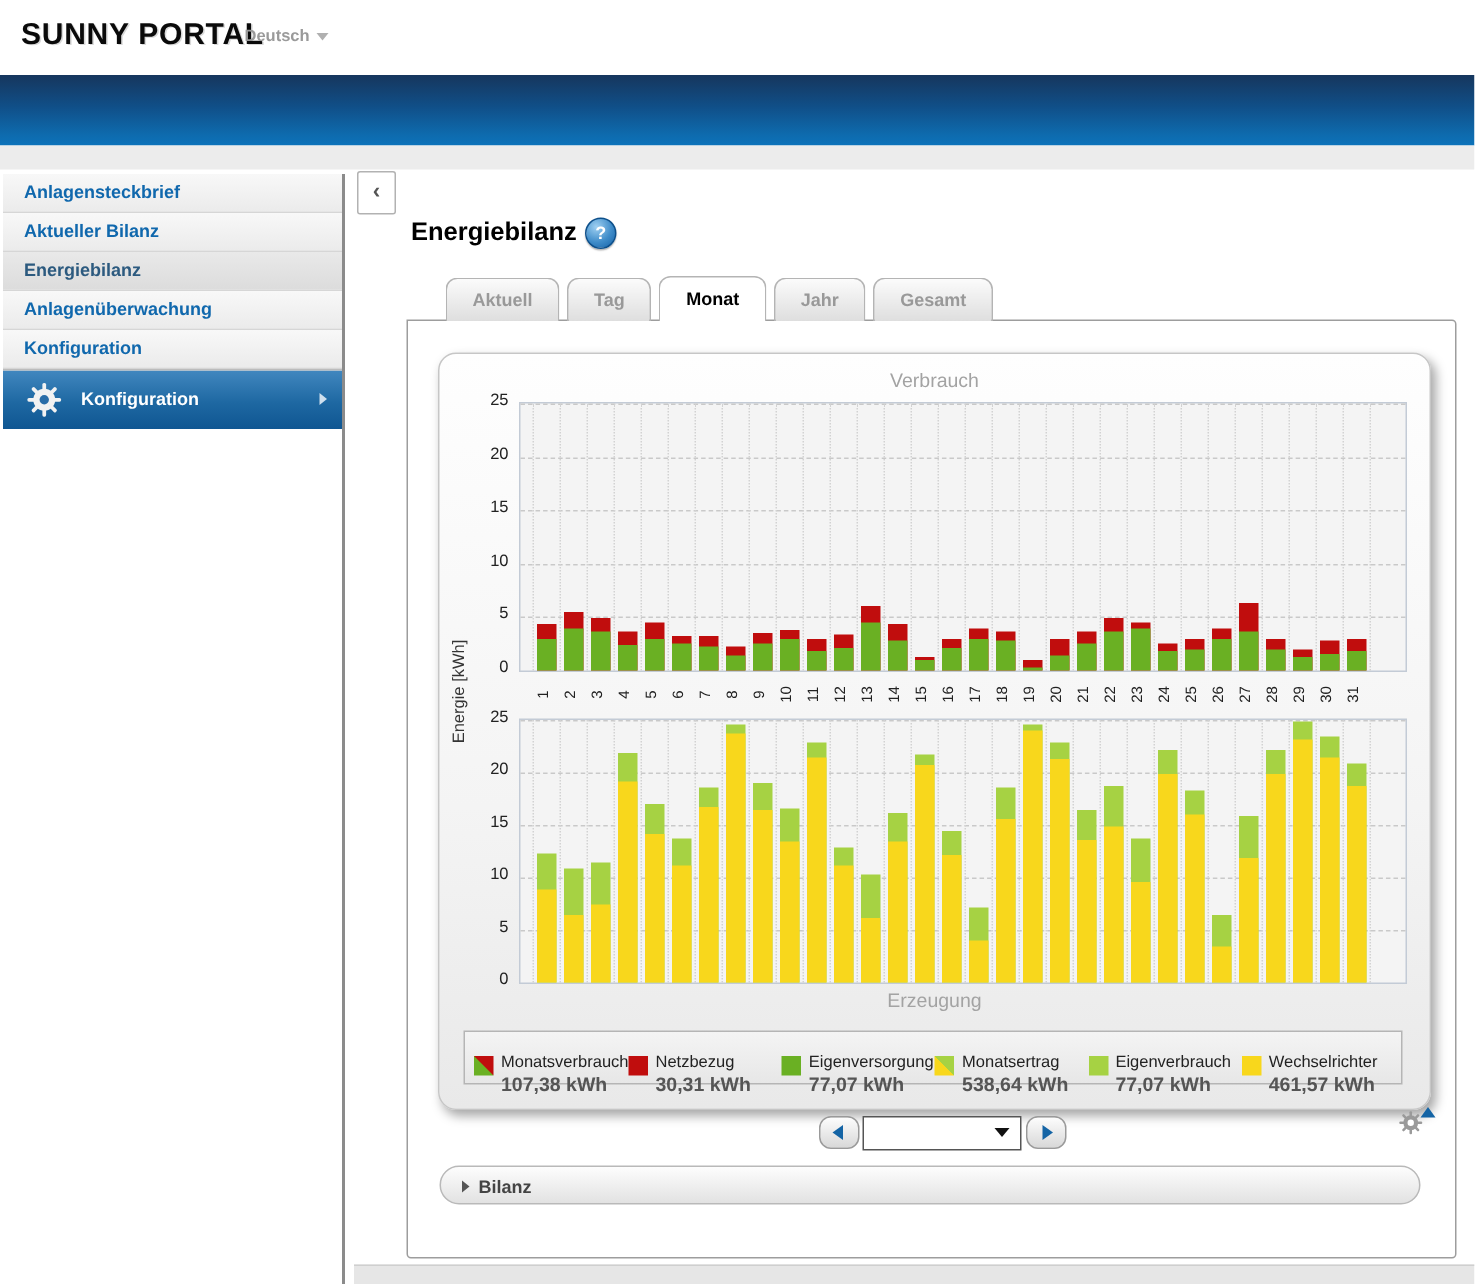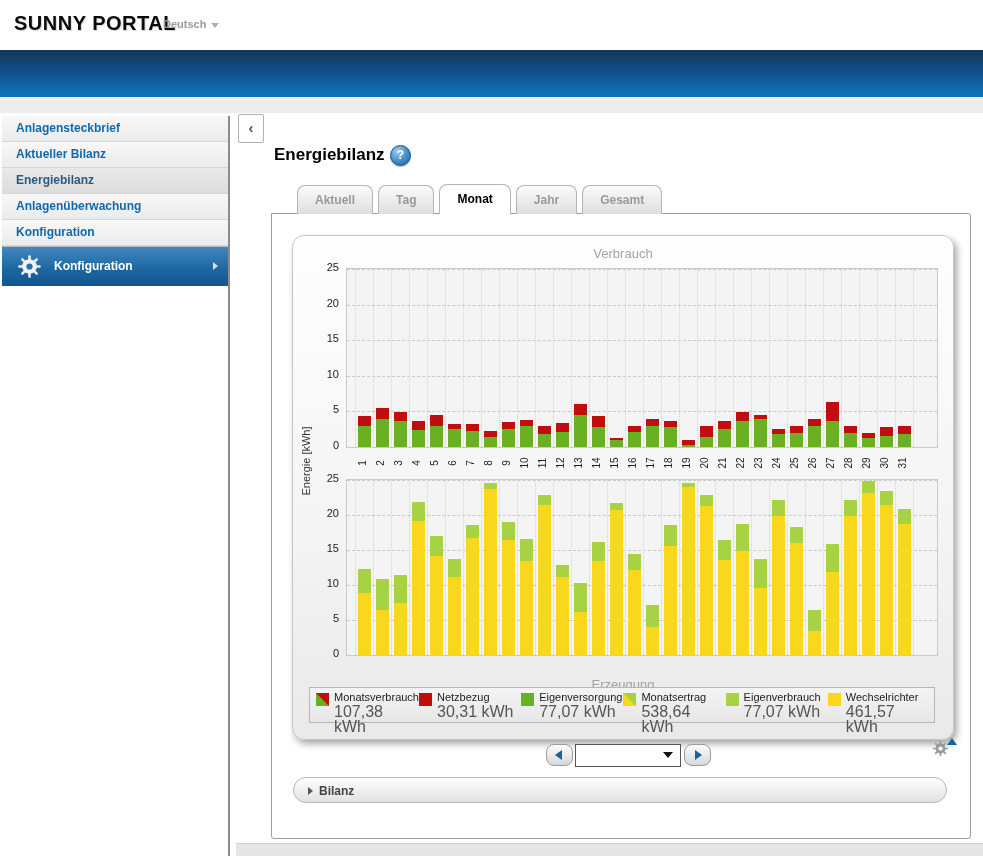--- a/index.html
+++ b/index.html
@@ -48,30 +48,30 @@
   .chart-panel{position:absolute;left:20px;top:21px;width:660px;height:503px;border:1px solid #c6c6c6;border-radius:12px;
      background:linear-gradient(180deg,#fefefe 0%,#f4f4f4 60%,#e9e9e9 100%);box-shadow:3px 4px 7px rgba(0,0,0,.35);}
   .chart-title{position:absolute;left:0;width:100%;text-align:center;font-size:13px;color:#a3a3a3;}
   .plot{position:absolute;left:53px;width:590px;background:#f4f4f4;border:1px solid #c3cbd6;}
   .ylabel{position:absolute;left:-46px;top:218px;width:120px;height:14px;text-align:center;font-size:11px;color:#333;transform:rotate(-90deg);}
   .ytick{position:absolute;width:28px;text-align:right;font-size:11px;color:#222;}
   .xlabels{position:absolute;left:53px;top:212px;width:590px;height:30px;}
   .xlabel{position:absolute;width:24px;height:12px;text-align:center;font-size:10px;color:#222;transform:rotate(-90deg);}
 
   .legend{position:absolute;left:16px;top:451px;width:626px;height:36px;border:1px solid #b5b5b5;background:linear-gradient(180deg,#f4f4f4,#e7e7e7);display:flex;padding:2px 4px 0 6px;box-sizing:border-box;}
-  .legend-item{flex:1 1 0;display:flex;}
+  .legend-item{flex:1 1 0;display:flex;margin-top:11px;}
   .legend-swatch{width:13px;height:13px;margin:3px 5px 0 0;flex:0 0 13px;}
   .sw-red{background:#c00d0d;}
   .sw-green{background:#6ab023;}
   .sw-lightgreen{background:#a6d243;}
   .sw-yellow{background:#f8d71c;}
   .sw-green-red{background:linear-gradient(to top right,#6ab023 49.5%,#c00d0d 50.5%);}
   .sw-yellow-lightgreen{background:linear-gradient(to top right,#f8d71c 49.5%,#a6d243 50.5%);}
   .legend-name{font-size:11px;color:#222;line-height:14px;white-space:nowrap;}
-  .legend-value{font-size:16px;font-weight:normal;color:#555;line-height:15px;}
+  .legend-value{font-size:13px;font-weight:bold;color:#555;line-height:15px;}
 
   
   .nav-btn{position:absolute;width:25px;height:20px;border:1px solid #9a9a9a;border-radius:8px;background:linear-gradient(180deg,#fdfdfd,#d8d8d8);cursor:pointer;}
   .tri-left{position:absolute;left:8px;top:5px;width:0;height:0;border-top:5px solid transparent;border-bottom:5px solid transparent;border-right:7px solid #1464a5;}
   .tri-right{position:absolute;left:10px;top:5px;width:0;height:0;border-top:5px solid transparent;border-bottom:5px solid transparent;border-left:7px solid #1464a5;}
   .period-select{position:absolute;width:104px;height:21px;background:#fff;border:1px solid #555;cursor:pointer;}
   .select-chev{position:absolute;right:7px;top:7px;width:0;height:0;border-left:5px solid transparent;border-right:5px solid transparent;border-top:6px solid #111;}
   .chart-gear{position:absolute;left:660px;top:526px;width:24px;height:24px;cursor:pointer;}
   .chart-gear .up-tri{position:absolute;right:-1px;top:-2px;width:0;height:0;border-left:5px solid transparent;border-right:5px solid transparent;border-bottom:7px solid #1464a5;}
 
@@ -431,21 +431,21 @@
           <div style="position: absolute; left: 514.5px; bottom: 0px; width: 13px; height: 173.6px; background: rgb(166, 210, 67);">
             <div style="position: absolute; left: 0px; right: 0px; bottom: 0px; height: 161.7px; background: rgb(248, 215, 28);"></div>
           </div>
           <div style="position: absolute; left: 532.5px; bottom: 0px; width: 13px; height: 164.5px; background: rgb(166, 210, 67);">
             <div style="position: absolute; left: 0px; right: 0px; bottom: 0px; height: 149.8px; background: rgb(248, 215, 28);"></div>
           </div>
           <div style="position: absolute; left: 550.5px; bottom: 0px; width: 13px; height: 145.6px; background: rgb(166, 210, 67);">
             <div style="position: absolute; left: 0px; right: 0px; bottom: 0px; height: 130.9px; background: rgb(248, 215, 28);"></div>
           </div>
         </div>
-      <div class="chart-title" style="top:441px;">Erzeugung</div>
+      <div class="chart-title" style="top:423px;">Erzeugung</div>
       <div id="yticks">
           <div class="ytick" style="left: 18px; top: 203px;">0</div>
           <div class="ytick" style="left: 18px; top: 167.4px;">5</div>
           <div class="ytick" style="left: 18px; top: 131.8px;">10</div>
           <div class="ytick" style="left: 18px; top: 96.2px;">15</div>
           <div class="ytick" style="left: 18px; top: 60.6px;">20</div>
           <div class="ytick" style="left: 18px; top: 25px;">25</div>
           <div class="ytick" style="left: 18px; top: 411px;">0</div>
           <div class="ytick" style="left: 18px; top: 376px;">5</div>
           <div class="ytick" style="left: 18px; top: 341px;">10</div>

